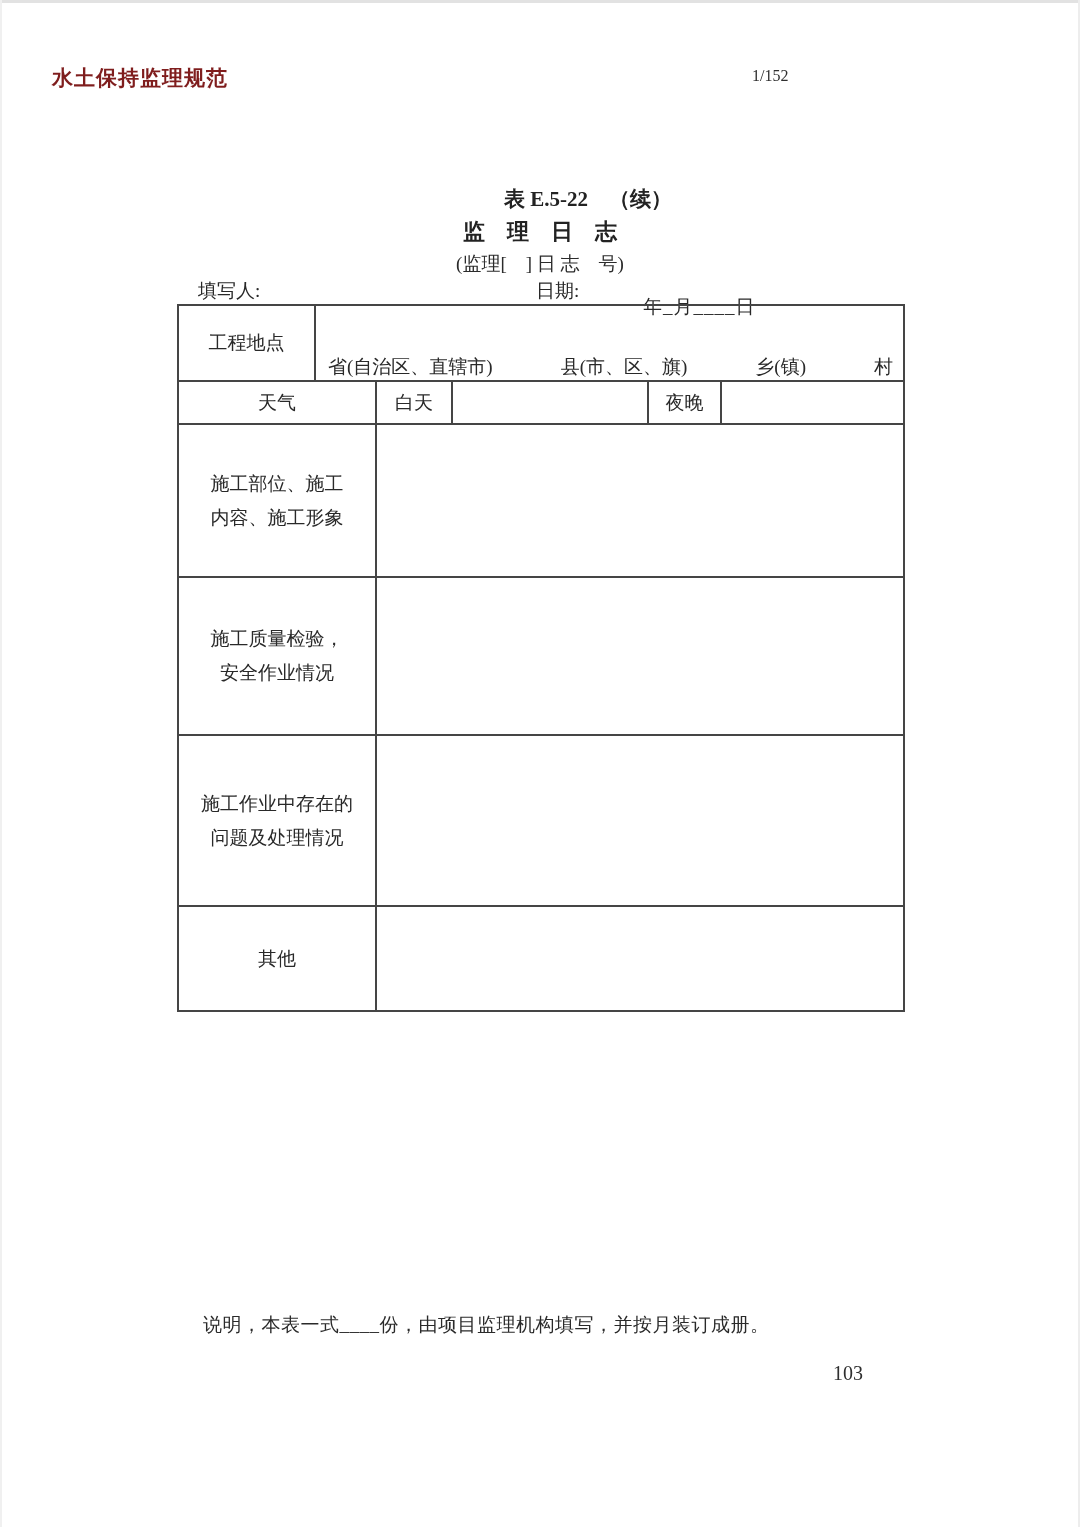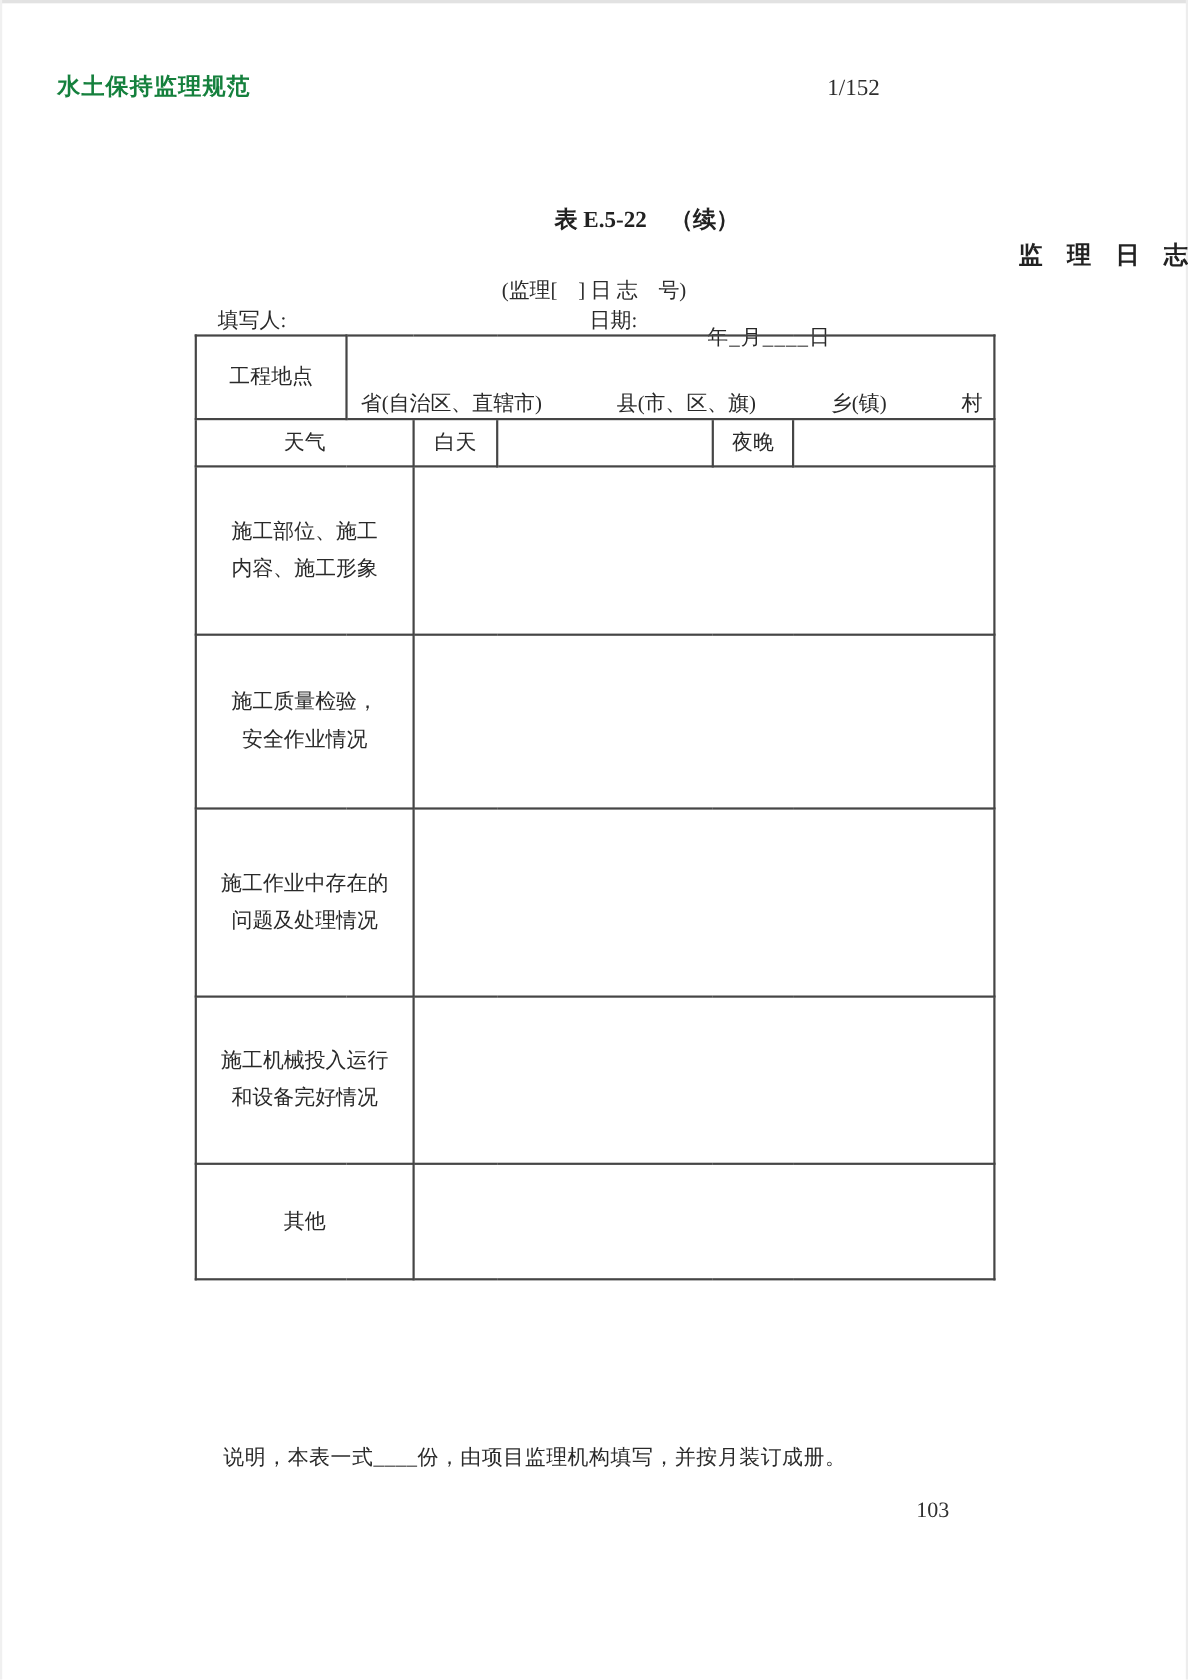--- a/index.html
+++ b/index.html
@@ -11,27 +11,27 @@
     color: #282828;
     overflow: hidden;
   }
   .scan-edge-top { position: absolute; top: 0; left: 0; right: 0; height: 3px; background: #e2e2e2; }
   .scan-edge-left { position: absolute; top: 0; left: 0; bottom: 0; width: 2px; background: #f0f0f0; }
   .scan-edge-right { position: absolute; top: 0; right: 0; bottom: 0; width: 2px; background: #ededed; }
 
   .hdr-left {
     position: absolute; left: 52px; top: 64px;
     font-family: "Liberation Sans", "DejaVu Sans", sans-serif;
-    font-weight: bold; font-size: 21px; letter-spacing: 1px; color: #15803d;
+    font-weight: bold; font-size: 21px; letter-spacing: 1px; color: #7f1d1d;
   }
-  .hdr-right { position: absolute; left: 752px; top: 67px; font-size: 21px; color: #2f2f2f; }
+  .hdr-right { position: absolute; left: 752px; top: 67px; font-size: 16px; color: #2f2f2f; }
 
   .title-ref  { position: absolute; top: 185px; left: 0; width: 100%; text-align: center;
                 font-weight: bold; font-size: 21px; color: #222; margin-left: 48px; }
-  .title-main { position: absolute; top: 217px; left: 0; width: 100%; text-align: right;
+  .title-main { position: absolute; top: 217px; left: 0; width: 100%; text-align: center;
                 font-weight: bold; font-size: 22px; color: #222; }
   .title-sub  { position: absolute; top: 251px; left: 0; width: 100%; text-align: center;
                 font-size: 19px; color: #2b2b2b; }
 
   .fill-filler { position: absolute; left: 198px; top: 278px; font-size: 19px; }
   .fill-date-label { position: absolute; left: 536px; top: 278px; font-size: 19px; }
   .fill-date-blank { position: absolute; left: 643px; top: 278px; font-size: 19px; letter-spacing: 1px; margin-top: 16px; }
 
   table.form-table {
     position: absolute; left: 177px; top: 304px;
@@ -112,25 +112,20 @@
     <tr class="r4">
       <td colspan="2" class="lbl">施工质量检验，
 安全作业情况</td>
       <td colspan="4"></td>
     </tr>
     <tr class="r5">
       <td colspan="2" class="lbl">施工作业中存在的
 问题及处理情况</td>
       <td colspan="4"></td>
     </tr>
-    <tr class="r7">
-      <td colspan="2" class="lbl">施工机械投入运行
-和设备完好情况</td>
-      <td colspan="4"></td>
-    </tr>
     <tr class="r8">
       <td colspan="2" class="lbl">其他</td>
       <td colspan="4"></td>
     </tr>
   </tbody>
 </table>
 
 <div class="note">说明，本表一式____份，由项目监理机构填写，并按月装订成册。</div>
 <div class="page-num">103</div>
 

